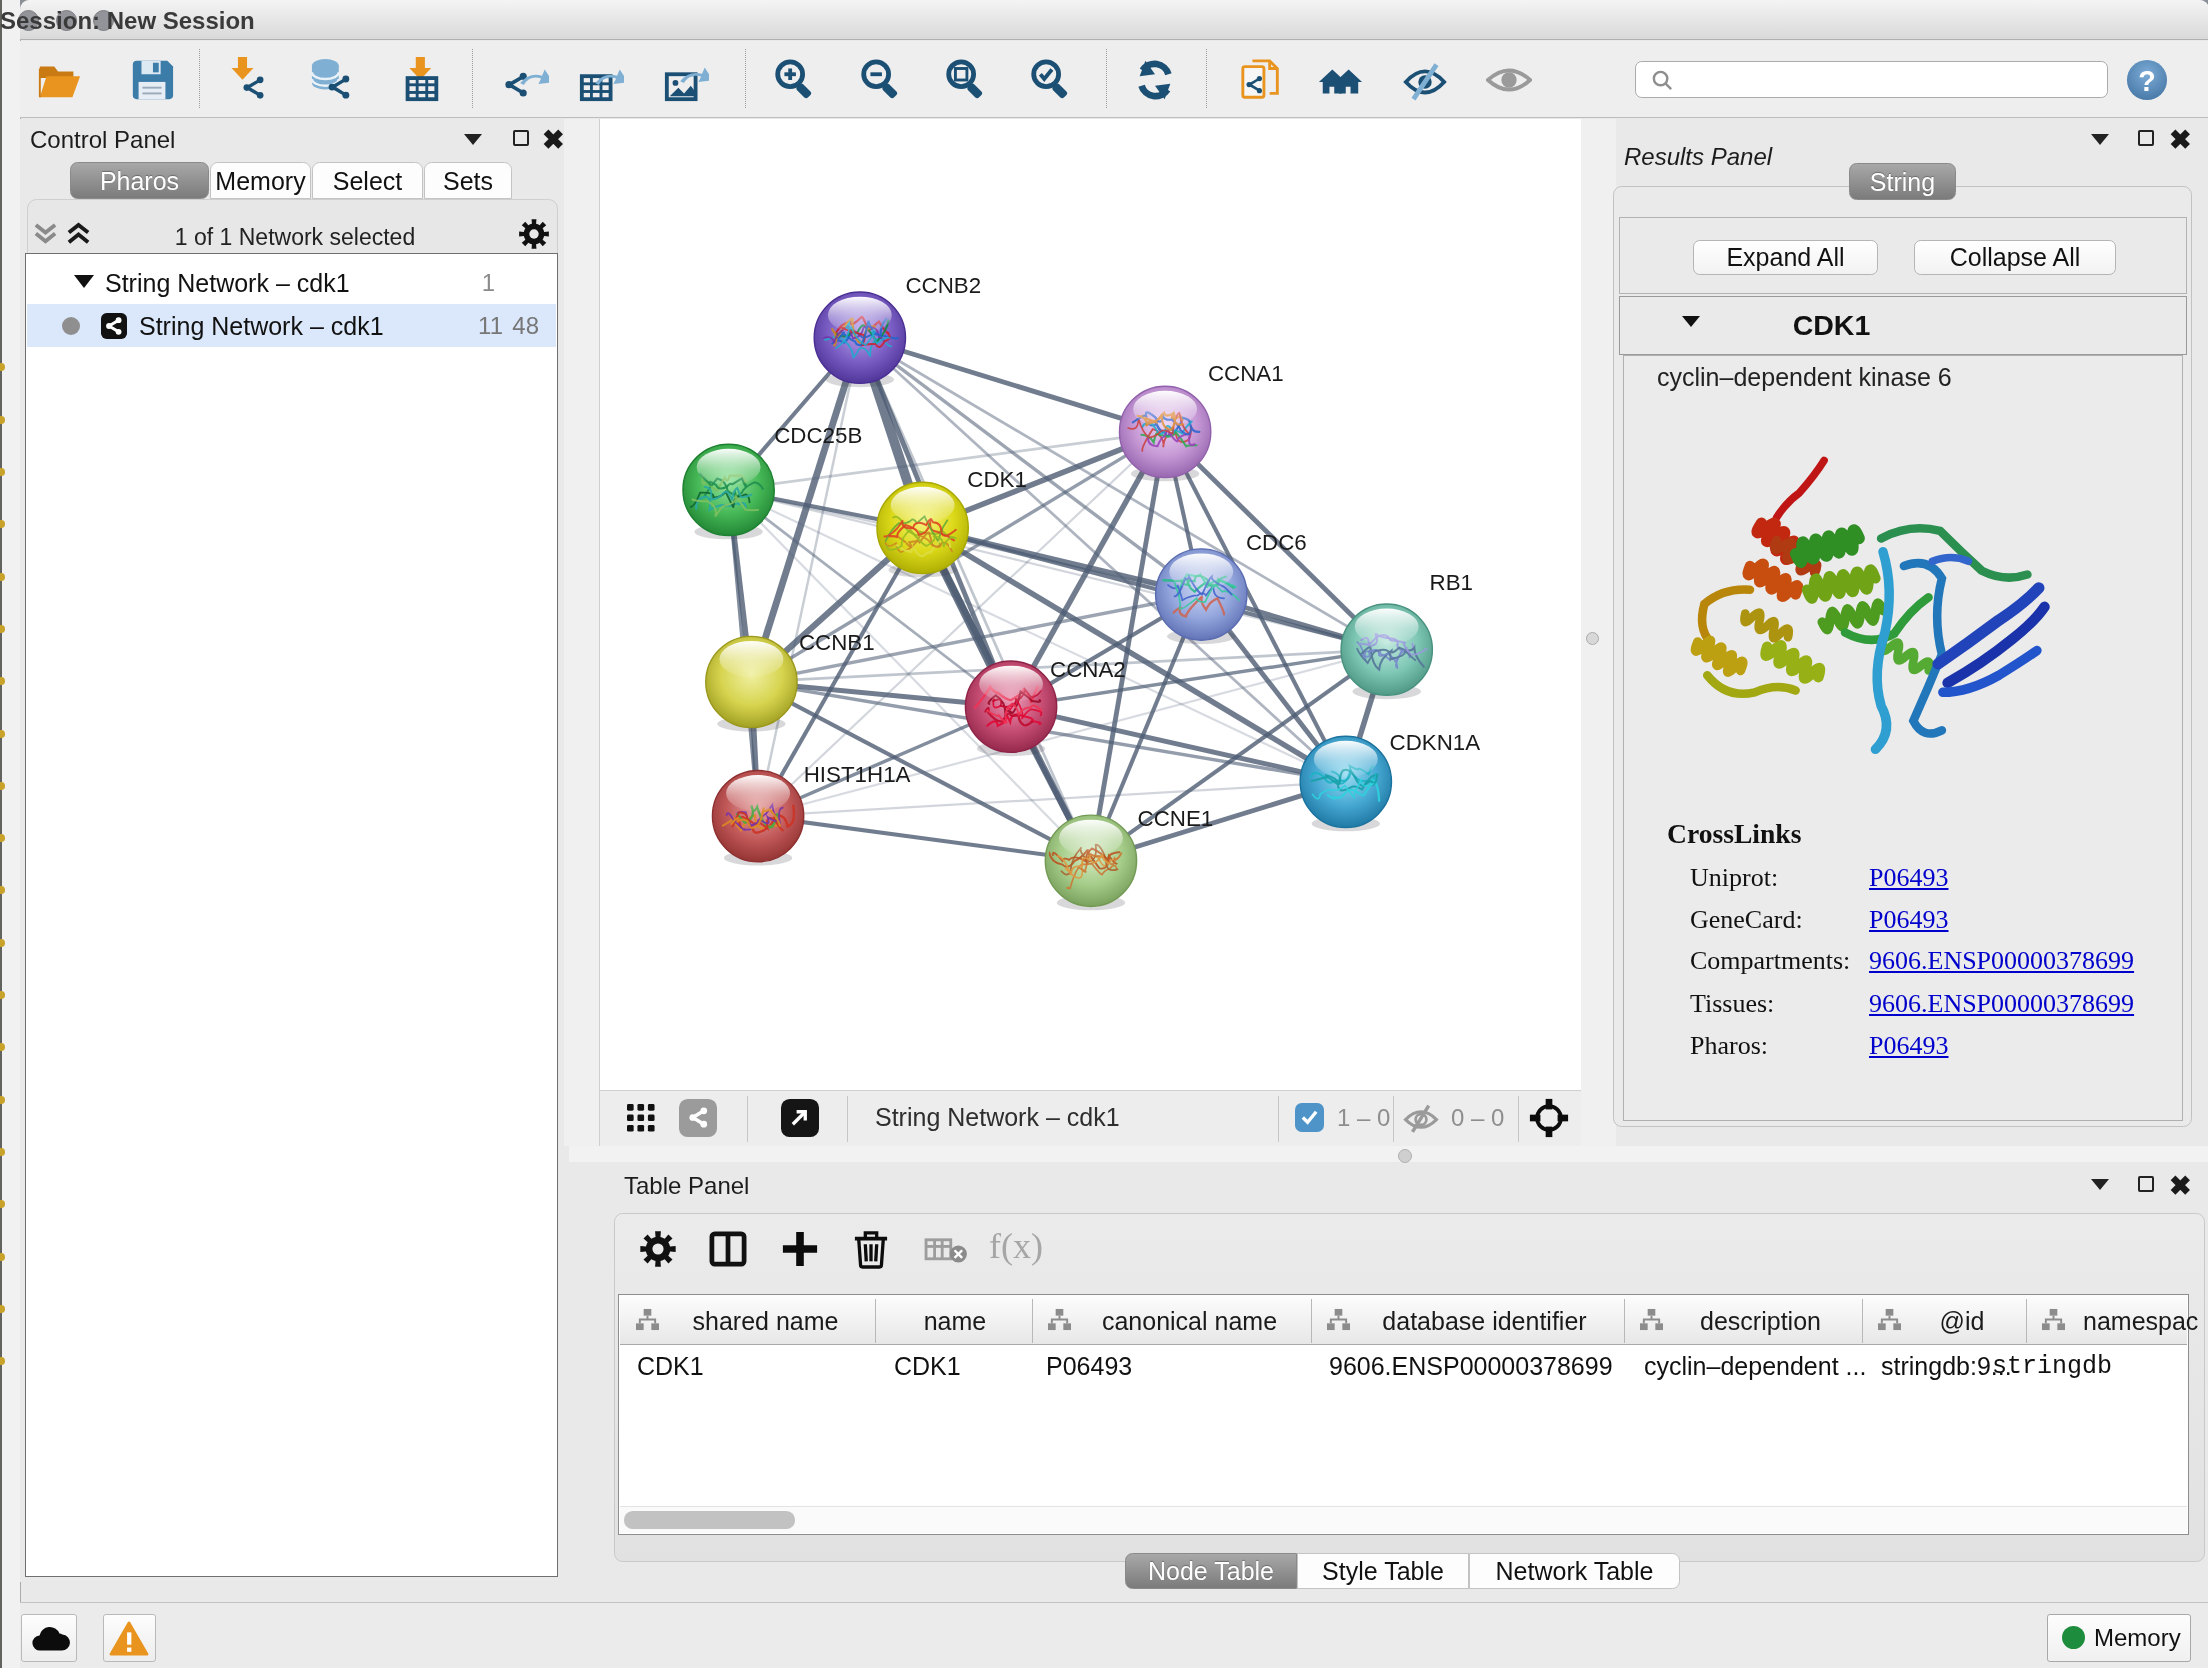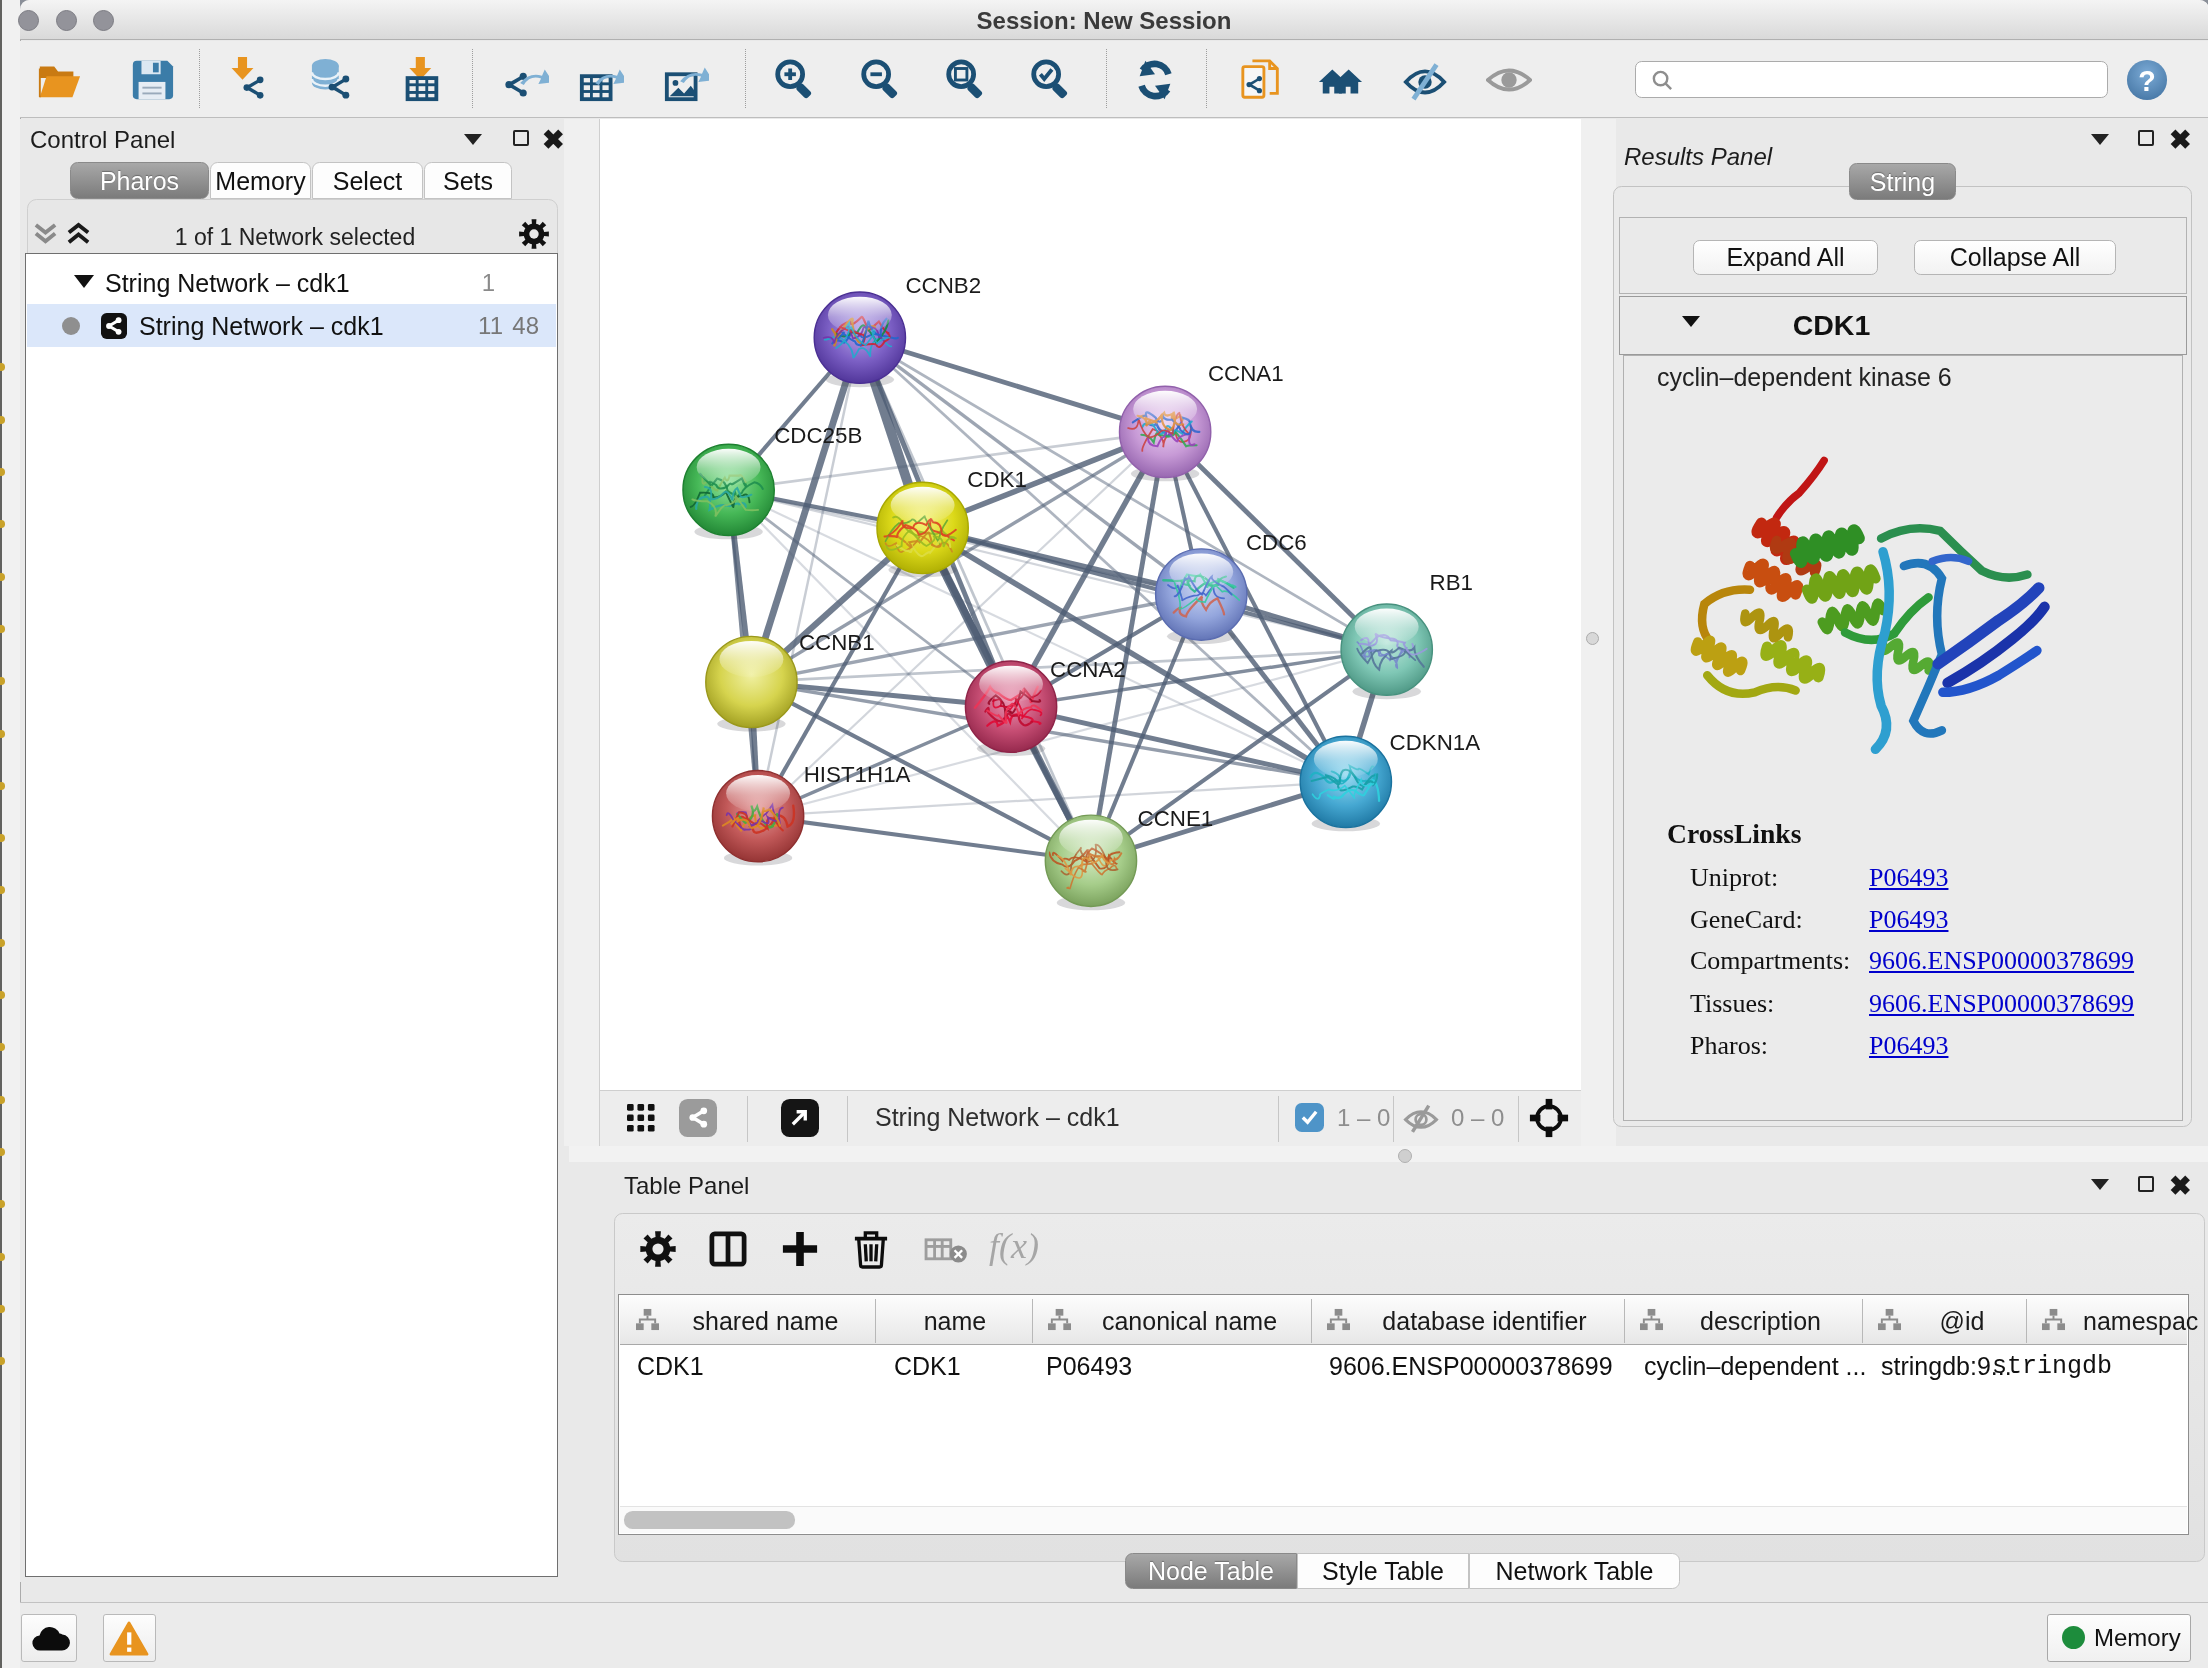--- a/index.html
+++ b/index.html
@@ -2,21 +2,21 @@
 <html style="font-size:15px"><head><meta charset="utf-8">
 <style>
 * { margin:0; padding:0; box-sizing:border-box; }
 html,body { width:2208px; height:1668px; }
 body { background:#8a8f98; font-family:"Liberation Sans", sans-serif; }
 #root { position:relative; width:2208px; height:1668px; overflow:hidden; }
 .abs { position:absolute; }
 .win { left:20px; top:0; width:2189px; height:1668px; background:#e9e9e9; border-radius:9.5px 9.5px 0 0; border-left:1px solid #ababab; }
 .titlebar { left:20px; top:0; width:2189px; height:40px; background:linear-gradient(#f4f4f4,#d9d9d9); border-radius:9.5px 9.5px 0 0; border-bottom:1px solid #b0b0b0; }
 .tl { width:21px; height:21px; border-radius:50%; background:#93939a; border:1px solid #7c7c83; top:9.5px; }
-.title { top:6.7px; width:100%; text-align:center; font-size:24px; font-weight:700; color:#3a3a3a; }
+.title { top:6.7px; width:100%; font-size:24px; font-weight:700; color:#3a3a3a; }
 .toolbar { left:20px; top:41px; width:2189px; height:77px; background:#eeeeee; border-bottom:1.9px solid #bdbdbd; }
 .tsep { top:49px; height:59px; width:0; border-left:1.9px dotted #9d9d9d; }
 .panelhead { font-size:24px; color:#1c1c1c; }
 .ph-tri { width:0; height:0; border-left:9.5px solid transparent; border-right:9.5px solid transparent; border-top:11.4px solid #222; }
 .ph-box { width:16px; height:16px; border:2.9px solid #222; border-radius:1.9px; background:transparent; }
 .ph-x { font-size:27px; font-weight:700; color:#1a1a1a; line-height:1; }
 .tab { height:37px; font-size:25px; text-align:center; border:1px solid #c3c3c3; background:#fdfdfd; color:#111; border-radius:7.6px 7.6px 0 0; line-height:36px; }
 .tabsel { background:linear-gradient(#a8a8a8,#7b7b7b); color:#fff; text-shadow:0 -1px 1px rgba(0,0,0,0.3); border-color:#8a8a8a; border-radius:7.6px; }
 .btn { background:linear-gradient(#ffffff,#f2f2f2); border:1.4px solid #b5b5b5; border-radius:6.7px; font-size:25px; color:#111; text-align:center; }
 .link { color:#0000cc; text-decoration:underline; }
@@ -709,21 +709,21 @@
 <svg class="abs" style="left:924px;top:1236px;" width="44" height="28.5" viewBox="0 0 46 30">
       <g stroke="#9d9d9d" fill="none" stroke-width="3">
         <rect x="2" y="4" width="26" height="20"></rect>
         <line x1="2" y1="11" x2="28" y2="11"></line>
         <line x1="11" y1="4" x2="11" y2="24"></line>
         <line x1="19" y1="4" x2="19" y2="24"></line>
       </g>
       <circle cx="36" cy="19" r="9" fill="#8b8b8b"></circle>
       <path d="M32,15 l8,8 M40,15 l-8,8" stroke="#fff" stroke-width="2.5"></path>
     </svg>
-<div class="abs serif" style="left:989px;top:1225px;font-size:36px;font-style:italic;color:#a6a6a6;">f(x)</div>
+<div class="abs serif" style="left:989px;top:1225px;font-size:36px;color:#a6a6a6;">f(x)</div>
 
 <div class="abs" style="left:618px;top:1294px;width:1571px;height:241px;background:#fff;border:1.9px solid #8d8d8d;"></div>
 <div class="abs" style="left:620px;top:1295px;width:1567px;height:50px;background:linear-gradient(#fdfdfd,#e7e7e7);border-bottom:1.9px solid #a8a8a8;"></div>
 <div class="abs" style="left:875px;top:1299px;width:0;height:44px;border-left:1px solid #b8b8b8;"></div>
     <div class="abs" style="left:1032px;top:1299px;width:0;height:44px;border-left:1px solid #b8b8b8;"></div>
     <div class="abs" style="left:1311px;top:1299px;width:0;height:44px;border-left:1px solid #b8b8b8;"></div>
     <div class="abs" style="left:1624px;top:1299px;width:0;height:44px;border-left:1px solid #b8b8b8;"></div>
     <div class="abs" style="left:1862px;top:1299px;width:0;height:44px;border-left:1px solid #b8b8b8;"></div>
     <div class="abs" style="left:2026px;top:1299px;width:0;height:44px;border-left:1px solid #b8b8b8;"></div>
 <svg class="abs" style="left:635px;top:1308px;" width="25" height="23" viewBox="0 0 26 24">

